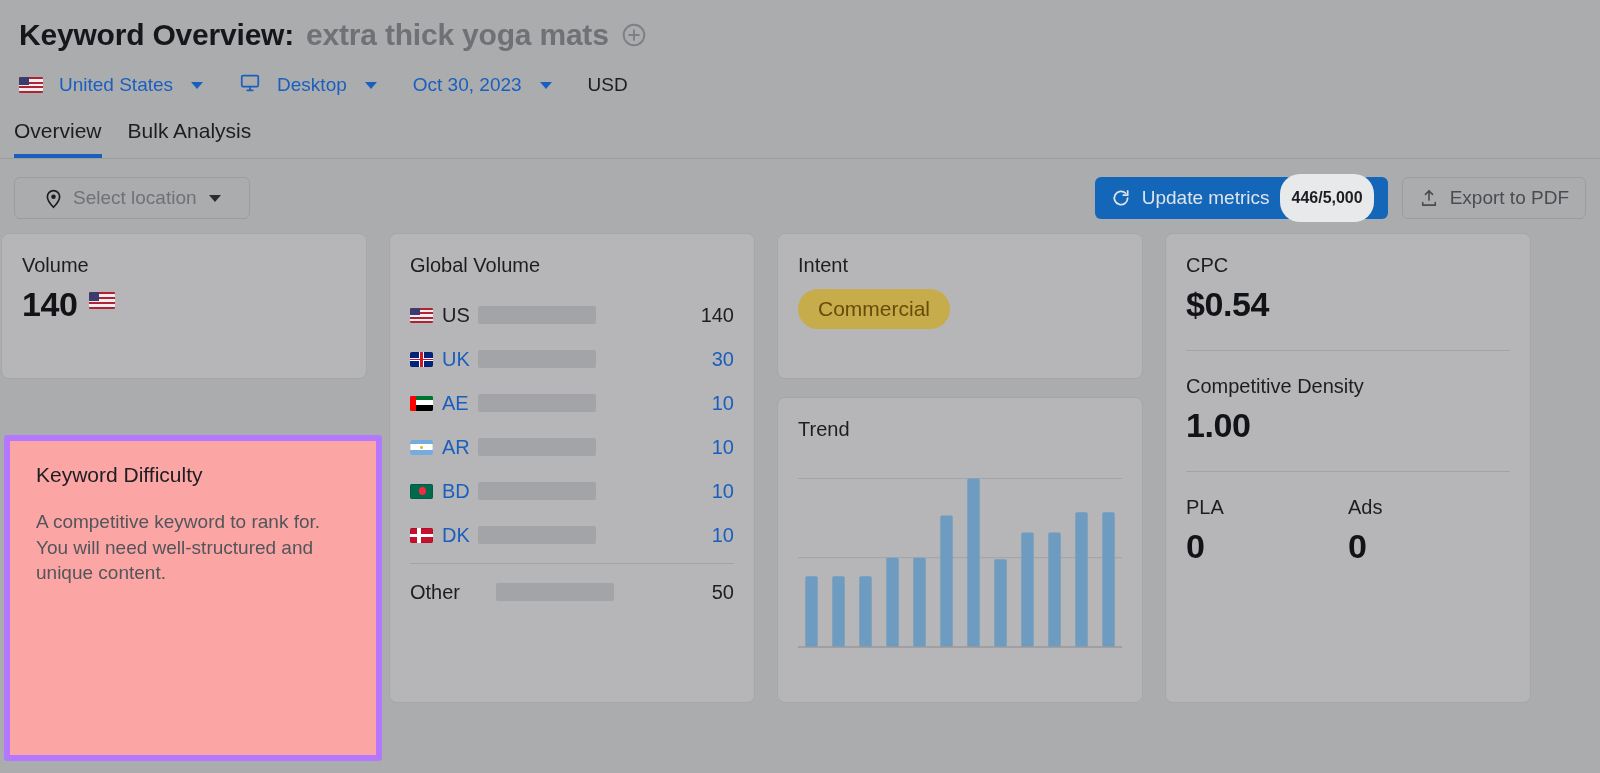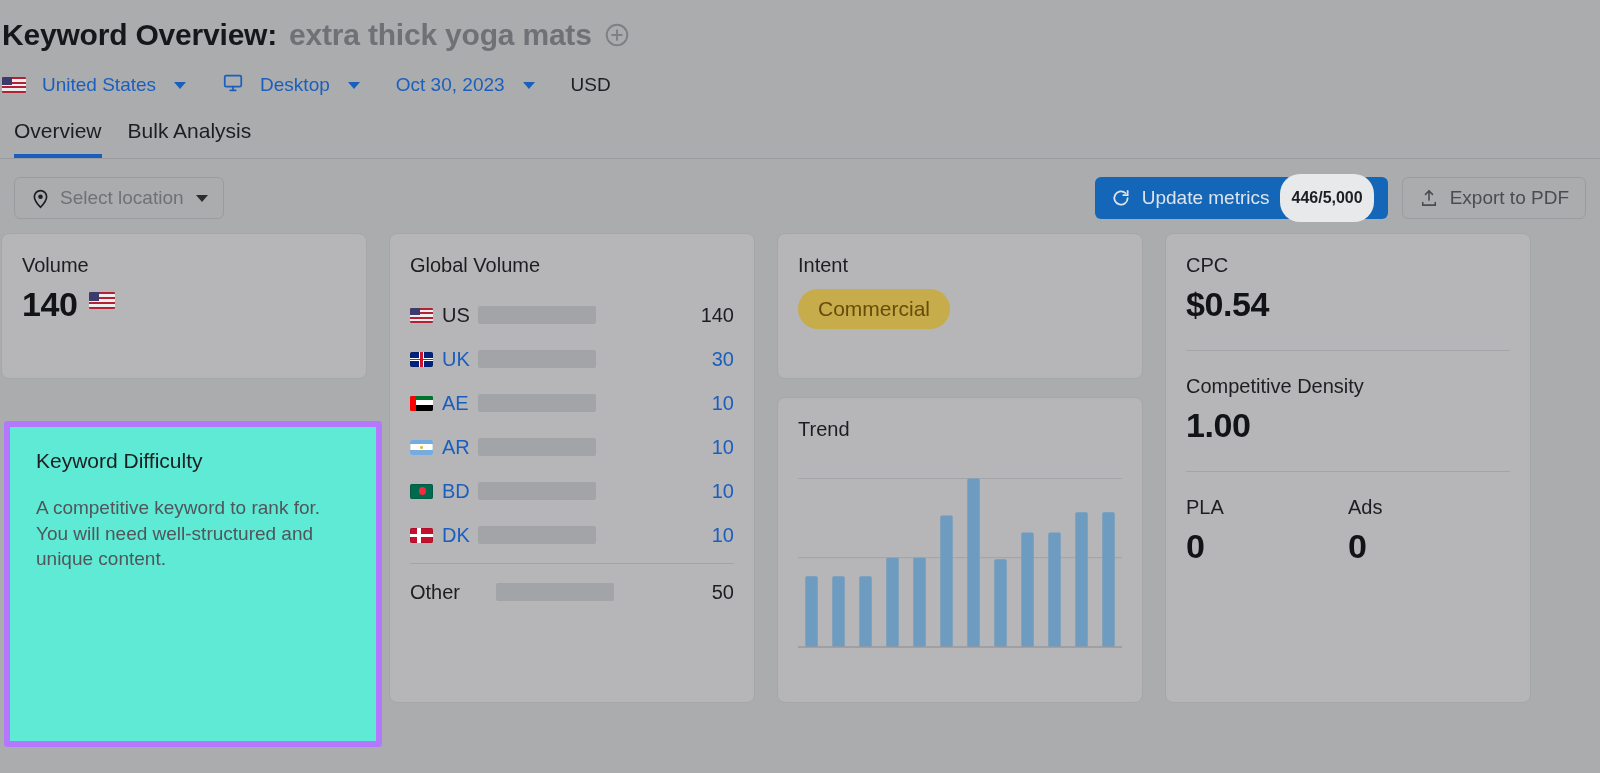--- a/index.html
+++ b/index.html
@@ -7,21 +7,21 @@
   html, body { width: 1600px; height: 773px; }
   body {
     background: #ABACAE;
     font-family: "Liberation Sans", sans-serif;
     color: #1b1b1d;
     overflow: hidden;
     position: relative;
   }
 
   
-  .header { padding: 14px 0 0 2px; }
+  .header { padding: 14px 0 0 19px; }
   .title-row { display: flex; align-items: center; gap: 12px; height: 42px; }
   .title-main { font-size: 30px; font-weight: 700; color: #16171a; letter-spacing: -0.2px; }
   .title-kw { font-size: 30px; font-weight: 700; color: #6f7176; letter-spacing: -0.2px; }
   .plus-icon { width: 26px; height: 26px; display: block; color: #7d8085; }
 
   .meta-row { display: flex; align-items: center; gap: 0; margin-top: 14px; height: 30px; }
   .meta-item {
     display: flex; align-items: center; gap: 16px;
     font-size: 19px; color: #1b5fbe; cursor: pointer;
     margin-right: 36px;
@@ -65,21 +65,21 @@
   .tabs { display:flex; align-items:flex-end; gap:26px; margin: 16px 0 0 14px; height: 42px; }
   .tab { font-size: 21px; color:#1d1e21; padding-bottom: 11px; cursor:pointer; border-bottom: 4px solid transparent; }
   .tab.active { border-bottom-color: #1b5fbe; font-weight: 400; }
   .tabs-rule { height:1px; background:#9b9c9f; margin-left: 0; }
 
   
   .toolbar { display:flex; align-items:center; padding: 16px 14px 0 14px; height: 62px; }
   .select-loc {
     display:flex; align-items:center; gap:9px;
     border:1px solid #9b9c9f; border-radius: 6px;
-    height: 42px; padding: 0 15px; background: transparent; cursor:pointer;
+    height: 42px; padding: 0 28px; background: transparent; cursor:pointer;
   }
   .select-loc .lbl { font-size:19px; color:#6f7176; }
   .pin-icon { width:21px; height:21px; color:#1d1e21; display:block; }
   .caret-dark { width:0;height:0;border-left:6px solid transparent;border-right:6px solid transparent;
                 border-top:7px solid #2b2c2f; margin-left:3px; }
   .spacer { flex:1; }
   .btn-update {
     display:flex; align-items:center; gap:11px;
     background:#1466B8; color:#dfe4ea; border:none; border-radius:6px;
     height:42px; padding:0 14px 0 16px; font-size:19px; cursor:pointer;
@@ -143,22 +143,22 @@
   .trend-wrap { margin-top: 18px; position: relative; height: 196px; }
   .trend-chart { width: 100%; height: 100%; display:block; }
 
   
   .cpc-sep { height:1px; background:#A3A4A7; margin: 26px 0 24px 0; }
   .cpc-split { display:flex; }
   .cpc-split > div { width: 170px; }
 
   
   .kd-card {
-    position:absolute; left: 4px; top: 421px; width: 378px; height: 326px;
-    background:#5eead4; border: 6px solid #B478FF; border-radius: 3px;
+    position:absolute; left: 4px; top: 435px; width: 378px; height: 326px;
+    background:#fca5a5; border: 6px solid #B478FF; border-radius: 3px;
     padding: 22px 26px;
   }
   .kd-label { font-size: 21px; color:#1d1e21; }
   .kd-row { display:flex; align-items:center; gap: 22px; margin-top: 10px; }
   .kd-left { display:flex; flex-direction:column; }
   .kd-pct { font-size: 34px; font-weight:700; color:#0f1013; letter-spacing:-0.5px; }
   .kd-status { font-size: 20px; color:#2b2c2f; margin-top: 4px; }
   .kd-donut { width: 66px; height: 66px; display:block; }
   .kd-desc { font-size: 19px; color:#52555a; line-height: 1.35; margin-top: 22px; }
 </style>

